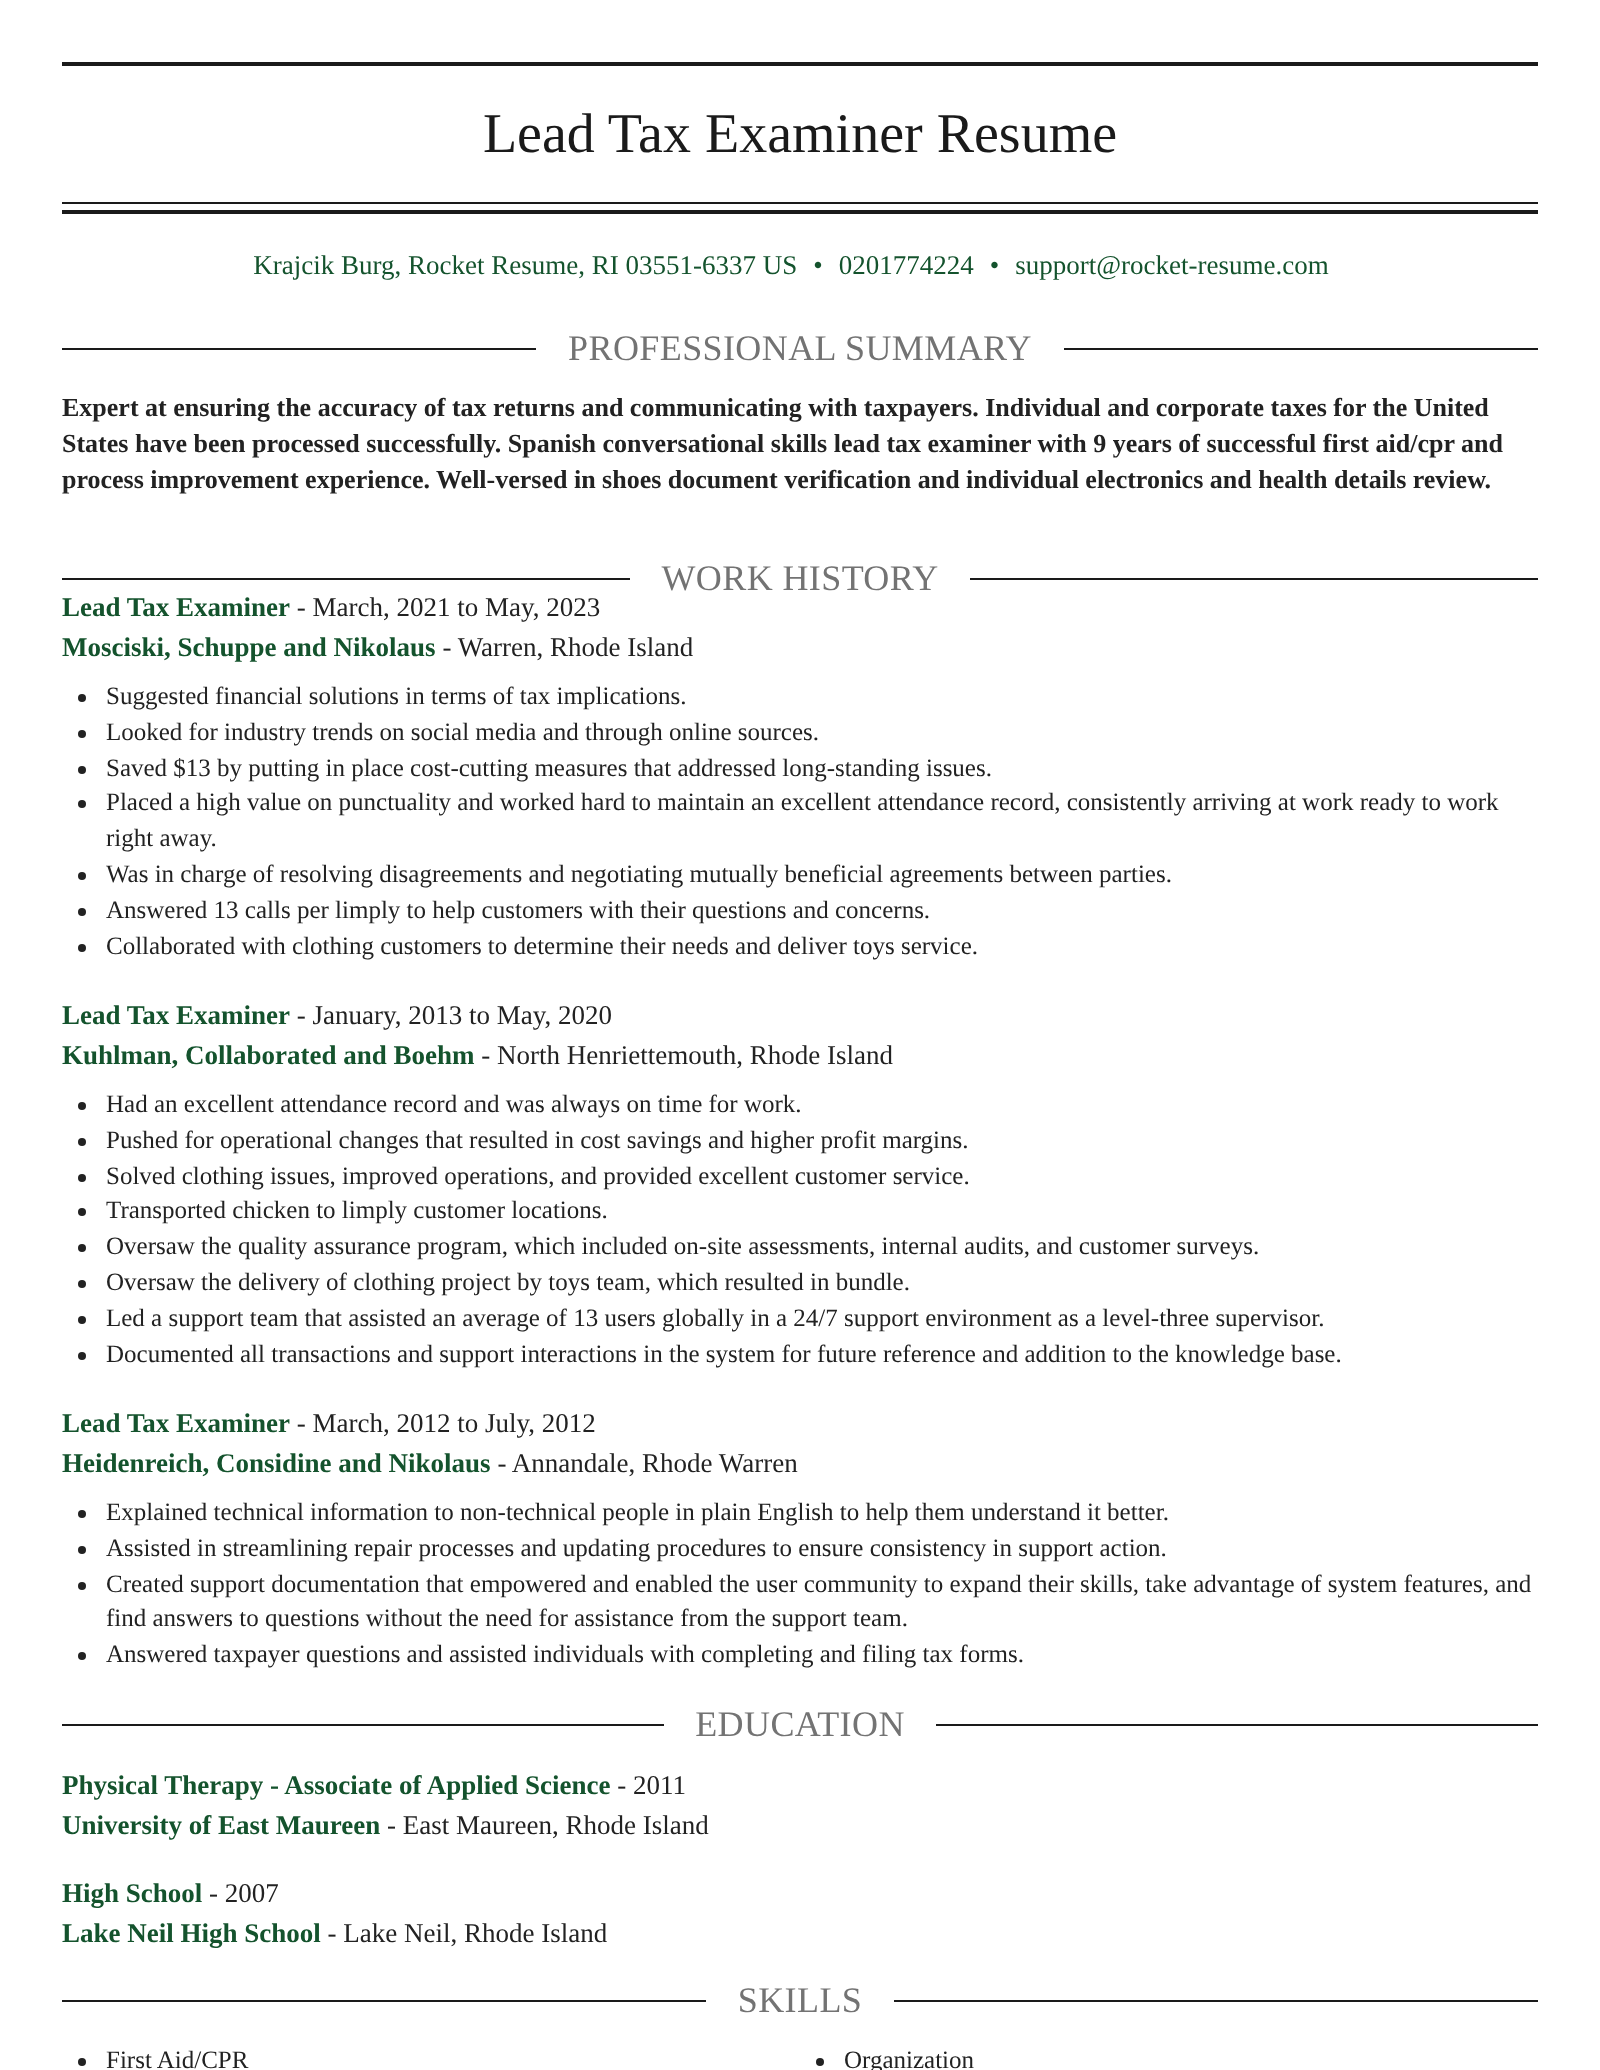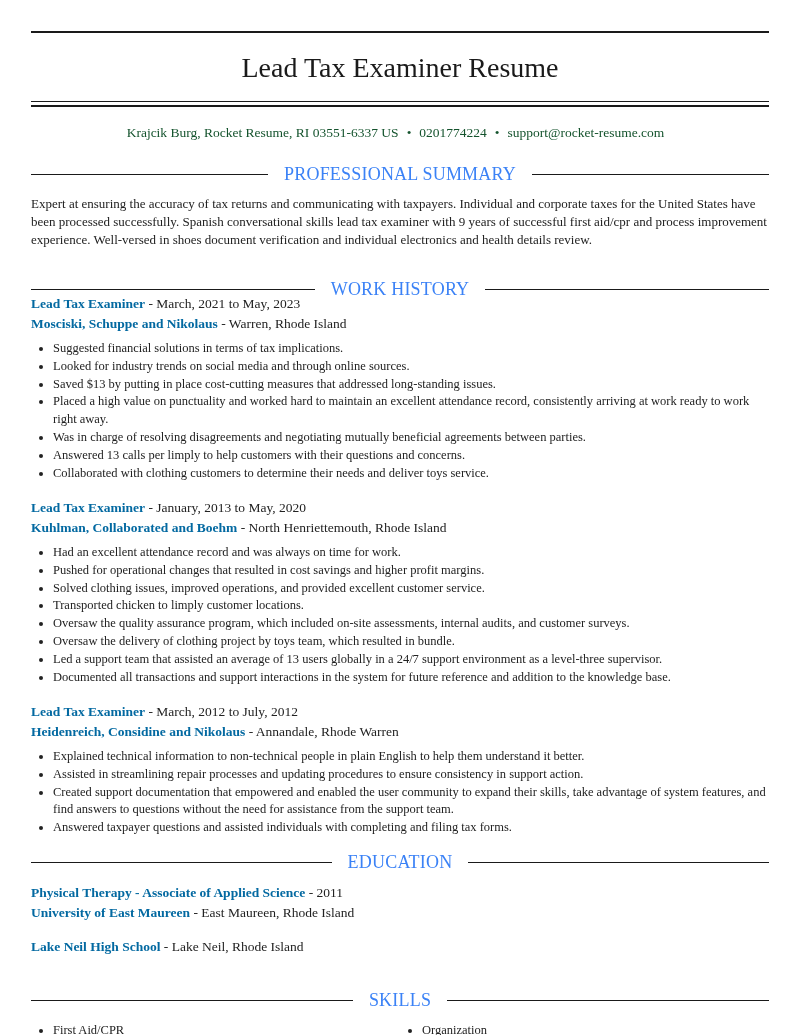--- a/index.html
+++ b/index.html
@@ -19,25 +19,25 @@
   .contact {
     position: absolute; left: 22px; right: 31px; top: 124px;
     text-align: center; font-size: 13.5px; line-height: 18px; color: #14532d;
   }
   .contact .sep { margin: 0 8px; }
   .section-head {
     position: absolute; left: 31px; right: 31px; height: 22px;
     display: flex; align-items: center;
   }
   .section-head .line { flex: 1; height: 1px; background: #1a1a1a; }
-  .section-head .label { padding: 0 16px; font-size: 18px; line-height: 22px; letter-spacing: 0.2px; color: #3b82f6; }
+  .section-head .label { padding: 0 16px; font-size: 18px; line-height: 22px; letter-spacing: 0.2px; color: #737373; }
   .block { position: absolute; left: 31px; right: 31px; font-size: 13px; color: #222; }
-  .summary { line-height: 18px; }
+  .summary { line-height: 18px; font-weight: bold; }
   .job-line { line-height: 20px; font-size: 13.5px; }
-  .job-line b { font-weight: bold; color: #0369a1; }
+  .job-line b { font-weight: bold; color: #14532d; }
   ul.bullets { margin: 6px 0 0 0; padding-left: 22px; line-height: 17.8px; font-size: 12.5px; }
   ul.bullets li { padding-left: 0; }
   ul.skills { margin: 0; padding-left: 22px; font-size: 12.5px; line-height: 18px; }
 </style>
 </head>
 <body>
 
 <div class="page">
   <div class="top-rule"></div>
   <h1 class="title">Lead Tax Examiner Resume</h1>
@@ -106,20 +106,21 @@
     <div class="label">EDUCATION</div>
     <div class="line"></div>
   </div>
 
   <div class="block" style="top:883px;">
     <div class="job-line"><b>Physical Therapy - Associate of Applied Science</b><span> - </span><span>2011</span></div>
     <div class="job-line"><b>University of East Maureen</b><span> - </span><span>East Maureen, Rhode Island</span></div>
   </div>
 
   <div class="block" style="top:937px;">
+    <div class="job-line"><b>High School</b><span> - </span><span>2007</span></div>
     <div class="job-line"><b>Lake Neil High School</b><span> - </span><span>Lake Neil, Rhode Island</span></div>
   </div>
 
   <div class="section-head" style="top:989px;">
     <div class="line"></div>
     <div class="label">SKILLS</div>
     <div class="line"></div>
   </div>
 
   <div class="block" style="top:1021px; display:flex;">

